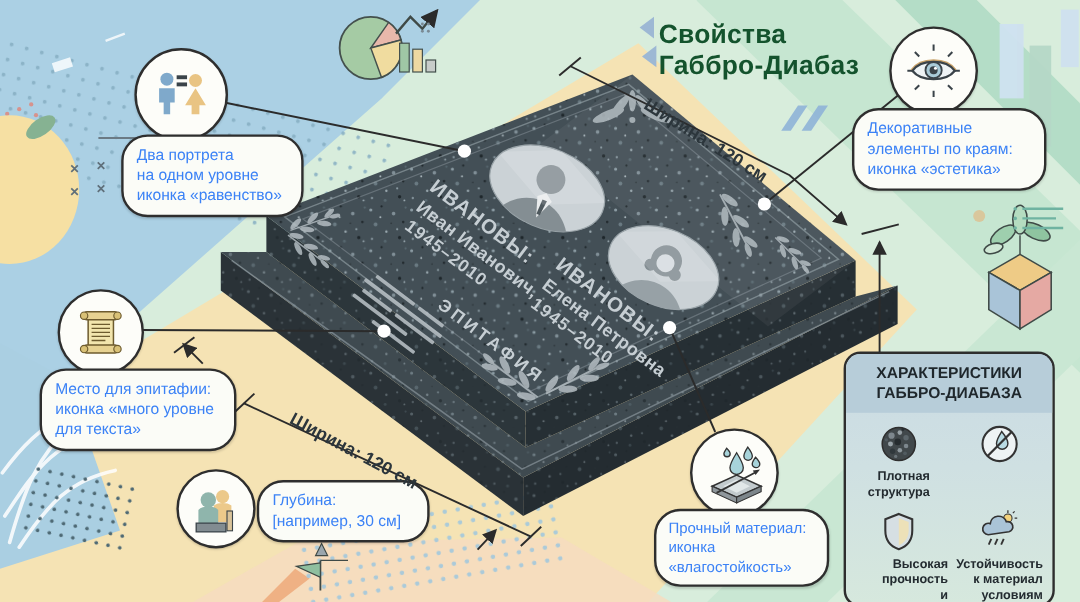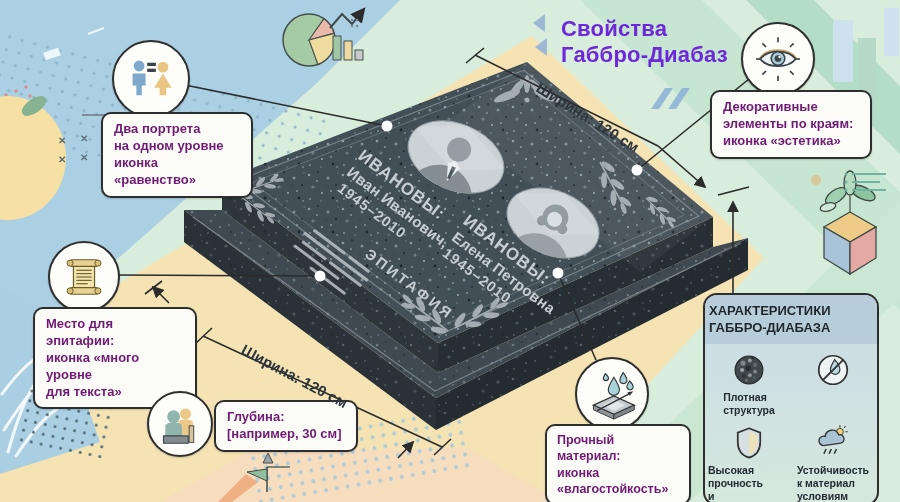--- a/index.html
+++ b/index.html
@@ -3,51 +3,51 @@
 <meta charset="utf-8">
 <style>
   html,body{margin:0;padding:0;background:#888;}
   #canvas{
     position:relative;width:900px;height:502px;overflow:hidden;
     font-family:"Liberation Sans",sans-serif;background:#d8eddc;
   }
   #scene{position:absolute;left:0;top:0;}
   .title{
     position:absolute;left:549px;top:16px;
-    font-size:22px;font-weight:800;color:#6d28d9;line-height:1.2;letter-spacing:.2px;margin-left:12px;
+    font-size:22px;font-weight:800;color:#14532d;line-height:1.2;letter-spacing:.2px;
   }
   .icircle{
     position:absolute;background:#fdfdf9;border:2px solid #2e2e2e;border-radius:50%;
     display:flex;align-items:center;justify-content:center;z-index:1;
     box-shadow:0 1px 2px rgba(0,0,0,.18);
   }
   .icircle.topz{z-index:3;}
   .callout{
-    position:absolute;background:#fbfcf7;border:2px solid #2e2e2e;border-radius:10px;
-    padding:7px 11px;font-size:13px;font-weight:700;line-height:1.3;color:#701a75;
+    position:absolute;background:#fbfcf7;border:2px solid #2e2e2e;border-radius:22px;
+    padding:7px 11px;font-size:13px;font-weight:400;line-height:1.3;color:#3b82f6;
     white-space:pre-line;z-index:2;box-shadow:0 1px 2px rgba(0,0,0,.15);
   }
   .dimlabel{
     position:absolute;font-size:15px;font-weight:700;color:#2c363c;
     white-space:pre-line;transform-origin:0 0;z-index:2;line-height:1.35;
   }
   #panel{
     position:absolute;left:703px;top:293px;width:172px;height:209px;
     border:2.5px solid #2e2e2e;border-radius:14px;overflow:hidden;z-index:2;
     background:linear-gradient(180deg,#cadbe4 0%,#cfe0e2 45%,#d6e8dd 100%);
   }
   #panel-header{
-    background:#b7cdd9;padding:8px 4px 7px;text-align:left;
+    background:#b7cdd9;padding:8px 4px 7px;text-align:center;
     font-size:13px;font-weight:800;line-height:1.3;white-space:pre-line;color:#1f272c;
   }
   #panel-grid{
     display:grid;grid-template-columns:1fr 1fr;padding:7px 3px 4px;row-gap:7px;column-gap:2px;
   }
   .pitem{
-    display:flex;flex-direction:column;align-items:center;text-align:left;
+    display:flex;flex-direction:column;align-items:center;text-align:right;
     font-size:10.5px;font-weight:700;line-height:1.25;white-space:pre-line;color:#232b30;
   }
   .pitem svg{margin-bottom:2px;}
 </style>
 </head>
 <body>
 
 <div id="canvas">
 
 <svg id="scene" width="900" height="502" viewBox="0 0 900 502">

